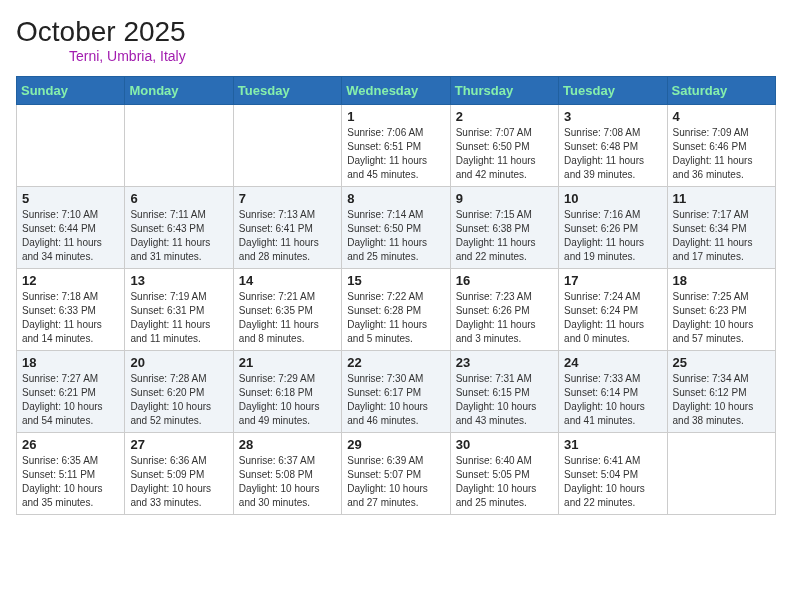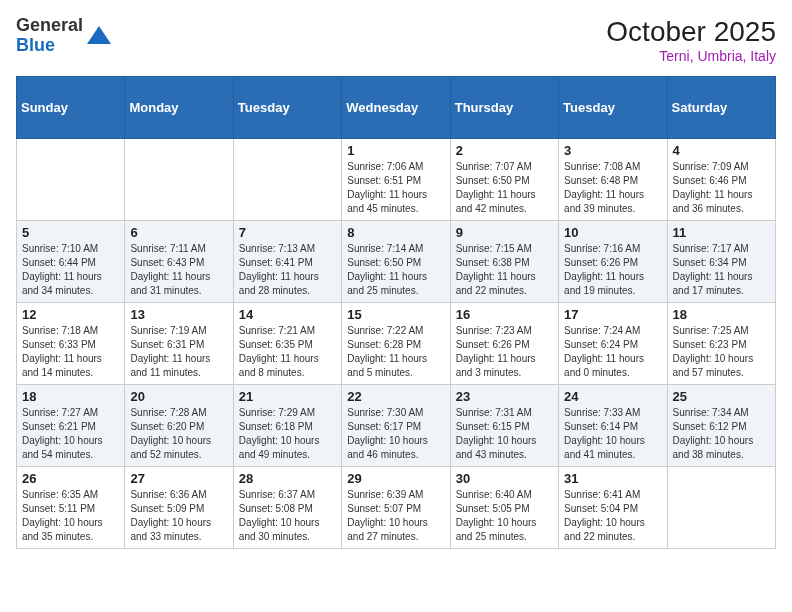--- a/index.html
+++ b/index.html
@@ -52,24 +52,24 @@
       font-size: 14px;
       color: #a21caf;
     }
     .calendar {
       width: 100%;
       border-collapse: collapse;
       border: 1px solid #ccc;
     }
     .calendar th {
       background: #2a6db5;
-      color: #ffffff;
+      color: #86efac;
       font-size: 13px;
       font-weight: bold;
-      padding: 23px 4px;
+      padding: 6px 4px;
       text-align: left;
       border: 1px solid #2060a0;
     }
     .calendar td {
       vertical-align: top;
       border: 1px solid #ccc;
       padding: 4px 5px;
       width: calc(100% / 7);
       min-height: 80px;
       height: 82px;
@@ -93,29 +93,20 @@
       line-height: 1.4;
     }
     .empty {
       background: #fff;
     }
   </style>
 </head>
 <body>
 
 <div class="header">
-  <div class="logo">
-    <div class="logo-text">
-      <span class="logo-general">General</span>
-      <span class="logo-blue">Blue</span>
-    </div>
-    <svg class="logo-icon" viewBox="0 0 28 28" xmlns="http://www.w3.org/2000/svg">
-      <polygon points="14,4 26,22 2,22" fill="#1a6bbf"></polygon>
-    </svg>
-  </div>
   <div class="title-block">
     <div class="month-title">October 2025</div>
     <div class="location">Terni, Umbria, Italy</div>
   </div>
 </div>
 
 <table class="calendar">
   <thead>
     <tr>
     <th>Sunday</th>

